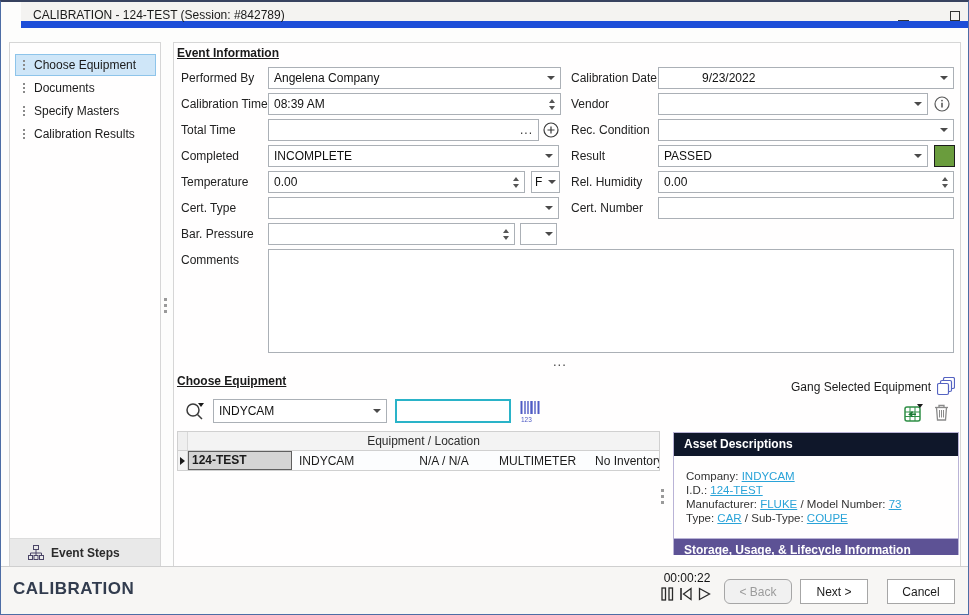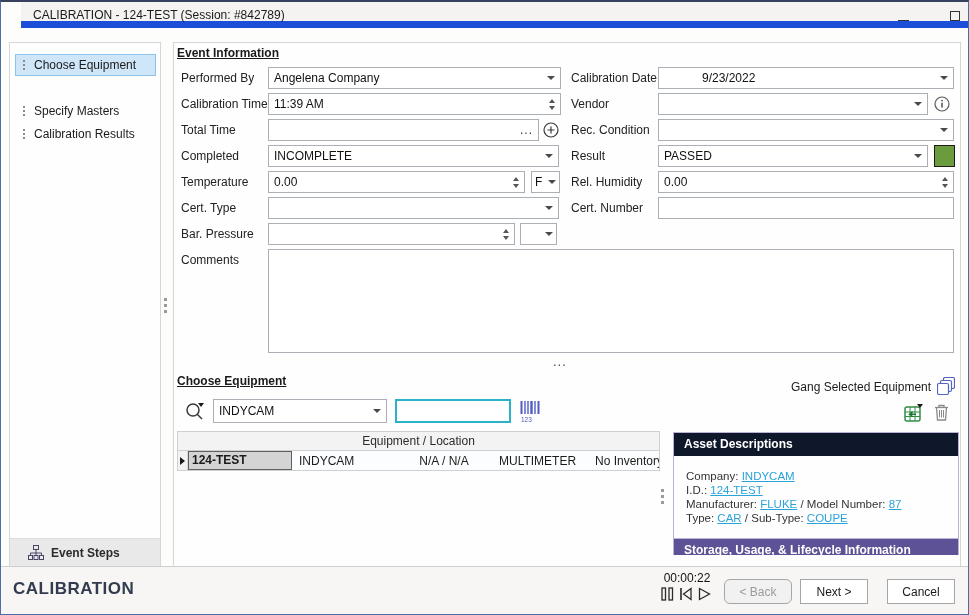--- a/index.html
+++ b/index.html
@@ -45,21 +45,21 @@
   textarea.comments{position:absolute;left:267px;top:247px;width:686px;height:104px;border:1px solid #abb0b6;background:#fff;resize:none;font-family:"Liberation Sans",sans-serif;font-size:12px;}
   .roundicon{position:absolute;cursor:pointer;}
   #collapse-handle{position:absolute;left:552px;top:352px;font-size:13px;color:#444;letter-spacing:1px;cursor:pointer;}
   
   #result-swatch{position:absolute;left:933px;top:143px;width:21px;height:22px;border:1px solid #1c1c1c;background:#6a9c3d;}
   
   #search-input{position:absolute;left:394px;top:397px;width:116px;height:24px;border:2px solid #2ab3c8;background:#fff;font-family:"Liberation Sans",sans-serif;font-size:12px;padding:0 4px;outline:none;}
   .gang-label{position:absolute;font-size:12px;color:#1b1b1b;}
   
   #equip-table{position:absolute;left:176px;top:429px;width:483px;border:1px solid #d0d0d0;background:#fdfdfe;}
-  #equip-table .band{display:flex;height:19px;background:#f3f3f3;border-bottom:1px solid #d0d0d0;flex-direction:column;}
+  #equip-table .band{display:flex;height:19px;background:#f3f3f3;border-bottom:1px solid #d0d0d0;}
   #equip-table .band .corner{width:10px;border-right:1px solid #d8d8d8;background:#efefef;}
   #equip-table .band .bandtxt{flex:1;text-align:center;font-size:12px;color:#2c2c2c;line-height:19px;}
   #equip-table .trow{display:flex;height:19px;align-items:center;background:#fcfdfe;overflow:hidden;}
   .rowind{width:10px;height:100%;background:#f3f3f3;border-right:1px solid #d8d8d8;display:flex;align-items:center;justify-content:center;}
   .rowind i{width:0;height:0;border-top:4px solid transparent;border-bottom:4px solid transparent;border-left:5px solid #1a1a1a;}
   .cell{font-size:12px;color:#1b1b1b;white-space:nowrap;overflow:hidden;padding:0 3px;}
   .cell.idsel{width:104px;height:19px;line-height:17px;background:#d4d4d4;border:1px solid #5f5f5f;font-weight:bold;flex:none;}
   .c-company{width:100px;flex:none;padding-left:7px;}
   .c-loc{width:104px;flex:none;text-align:center;}
   .c-type{width:96px;flex:none;}
@@ -100,20 +100,28 @@
 
   <div id="sidebar" class="panel">
     <div class="side-item selected" style="top:11px;">
       <span class="grip">
           <i></i>
           <i></i>
           <i></i>
         </span>
       <span>Choose Equipment</span>
     </div>
+    <div class="side-item" style="top:34px;">
+      <span class="grip">
+          <i></i>
+          <i></i>
+          <i></i>
+        </span>
+      <span>Documents</span>
+    </div>
     <div class="side-item" style="top:57px;">
       <span class="grip">
           <i></i>
           <i></i>
           <i></i>
         </span>
       <span>Specify Masters</span>
     </div>
     <div class="side-item" style="top:80px;">
       <span class="grip">
@@ -159,21 +167,21 @@
   <div class="lbl" style="left:570px;top:117px;">Rec. Condition</div>
   <div class="lbl" style="left:570px;top:143px;">Result</div>
   <div class="lbl" style="left:570px;top:169px;">Rel. Humidity</div>
   <div class="lbl" style="left:570px;top:195px;">Cert. Number</div>
 
   <div class="fld" style="left:267px;top:65px;width:293px;">
     <span class="txt">Angelena Company</span>
     <span class="arr"></span>
   </div>
   <div class="fld" style="left:267px;top:91px;width:293px;">
-    <span class="txt">11:39 AM</span>
+    <span class="txt">08:39 AM</span>
     <span class="spin">
         <i class="u"></i>
         <i class="d"></i>
       </span>
   </div>
   <div class="fld" style="left:267px;top:117px;width:271px;">
     <span class="txt"></span>
     <span class="dots">...</span>
   </div>
   <div class="roundicon" style="left:542px;top:120px;">
@@ -335,21 +343,21 @@
         <span class="lnk" style="color: rgb(42, 163, 216);">INDYCAM</span>
       </div>
       <div class="line">
         <span>I.D.:</span>
         <span class="lnk" style="color: rgb(42, 163, 216);">124-TEST</span>
       </div>
       <div class="line">
         <span>Manufacturer:</span>
         <span class="lnk" style="color: rgb(42, 163, 216);">FLUKE</span>
         <span>/ Model Number:</span>
-        <span class="lnk" style="color: rgb(42, 163, 216);">87</span>
+        <span class="lnk" style="color: rgb(42, 163, 216);">73</span>
       </div>
       <div class="line">
         <span>Type:</span>
         <span class="lnk" style="color: rgb(42, 163, 216);">CAR</span>
         <span>/ Sub-Type:</span>
         <span class="lnk" style="color: rgb(42, 163, 216);">COUPE</span>
       </div>
     </div>
   </div>
   <div id="storage-hdr">

